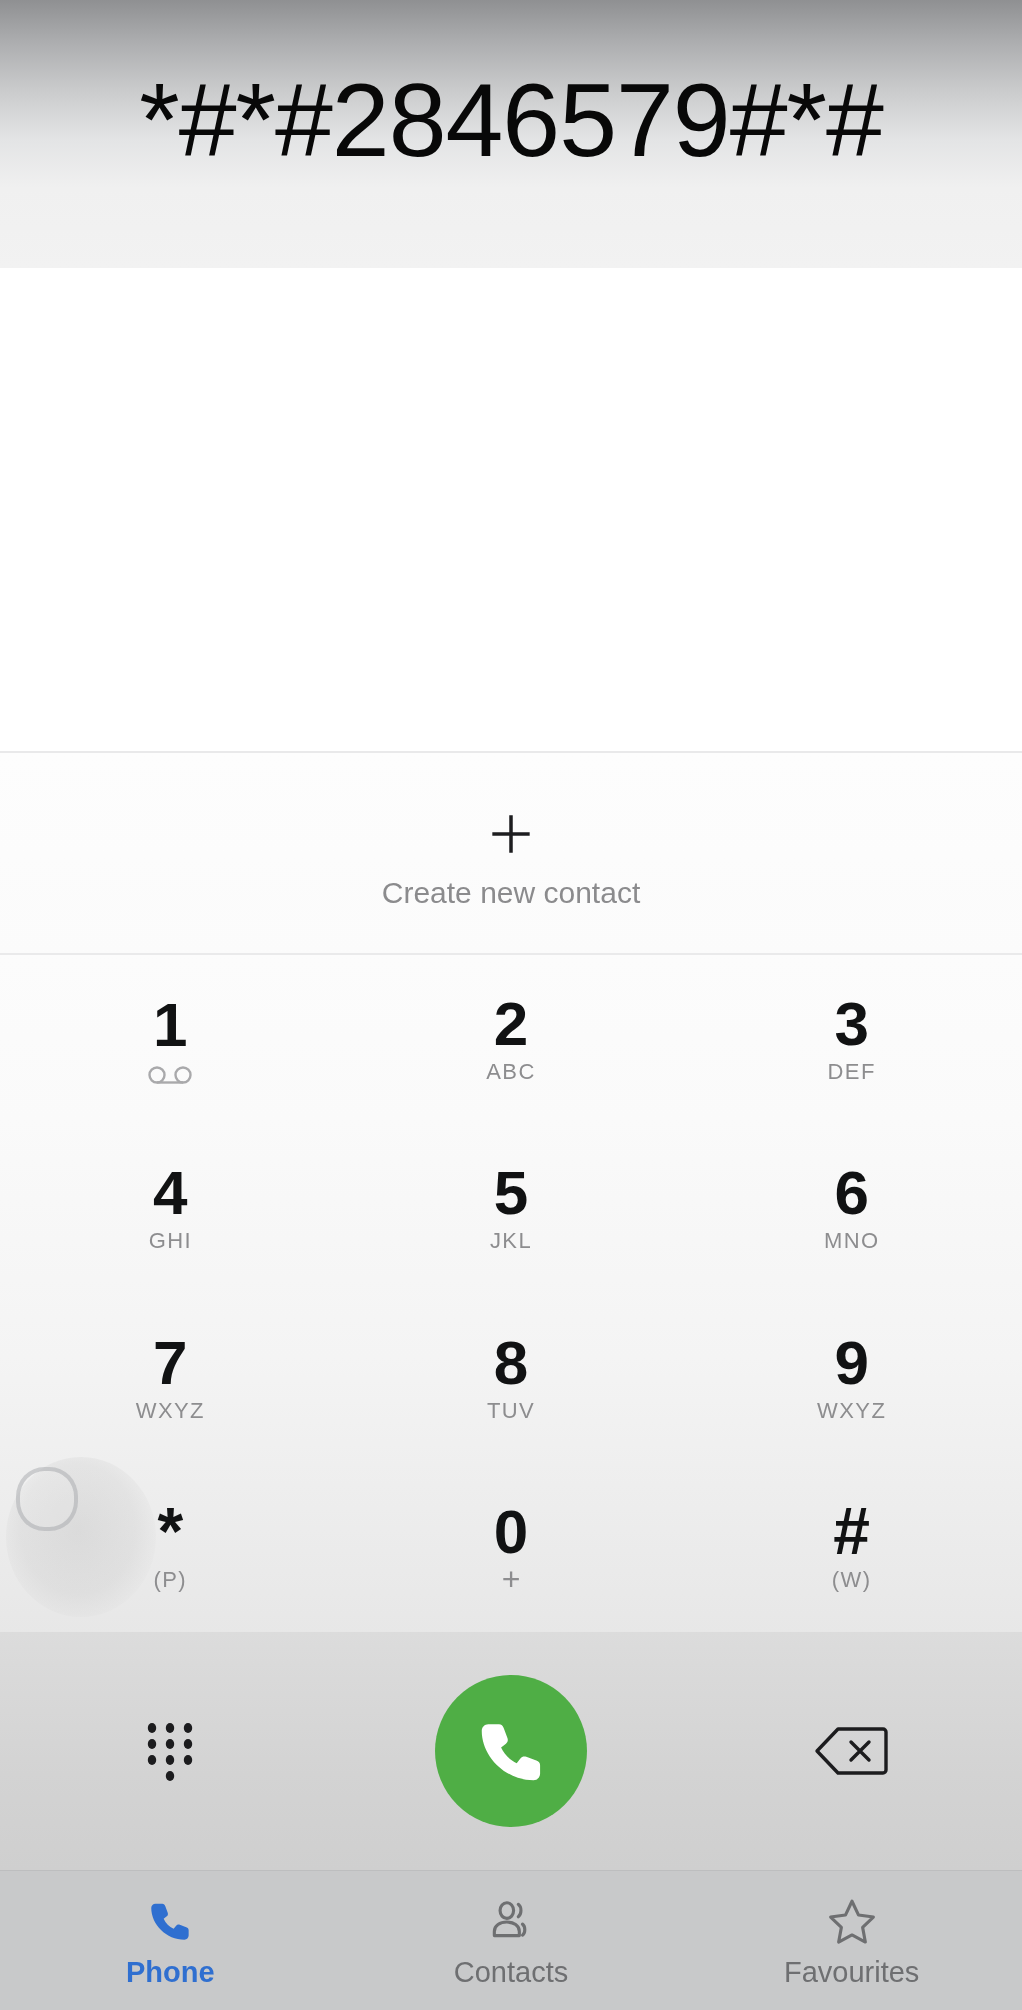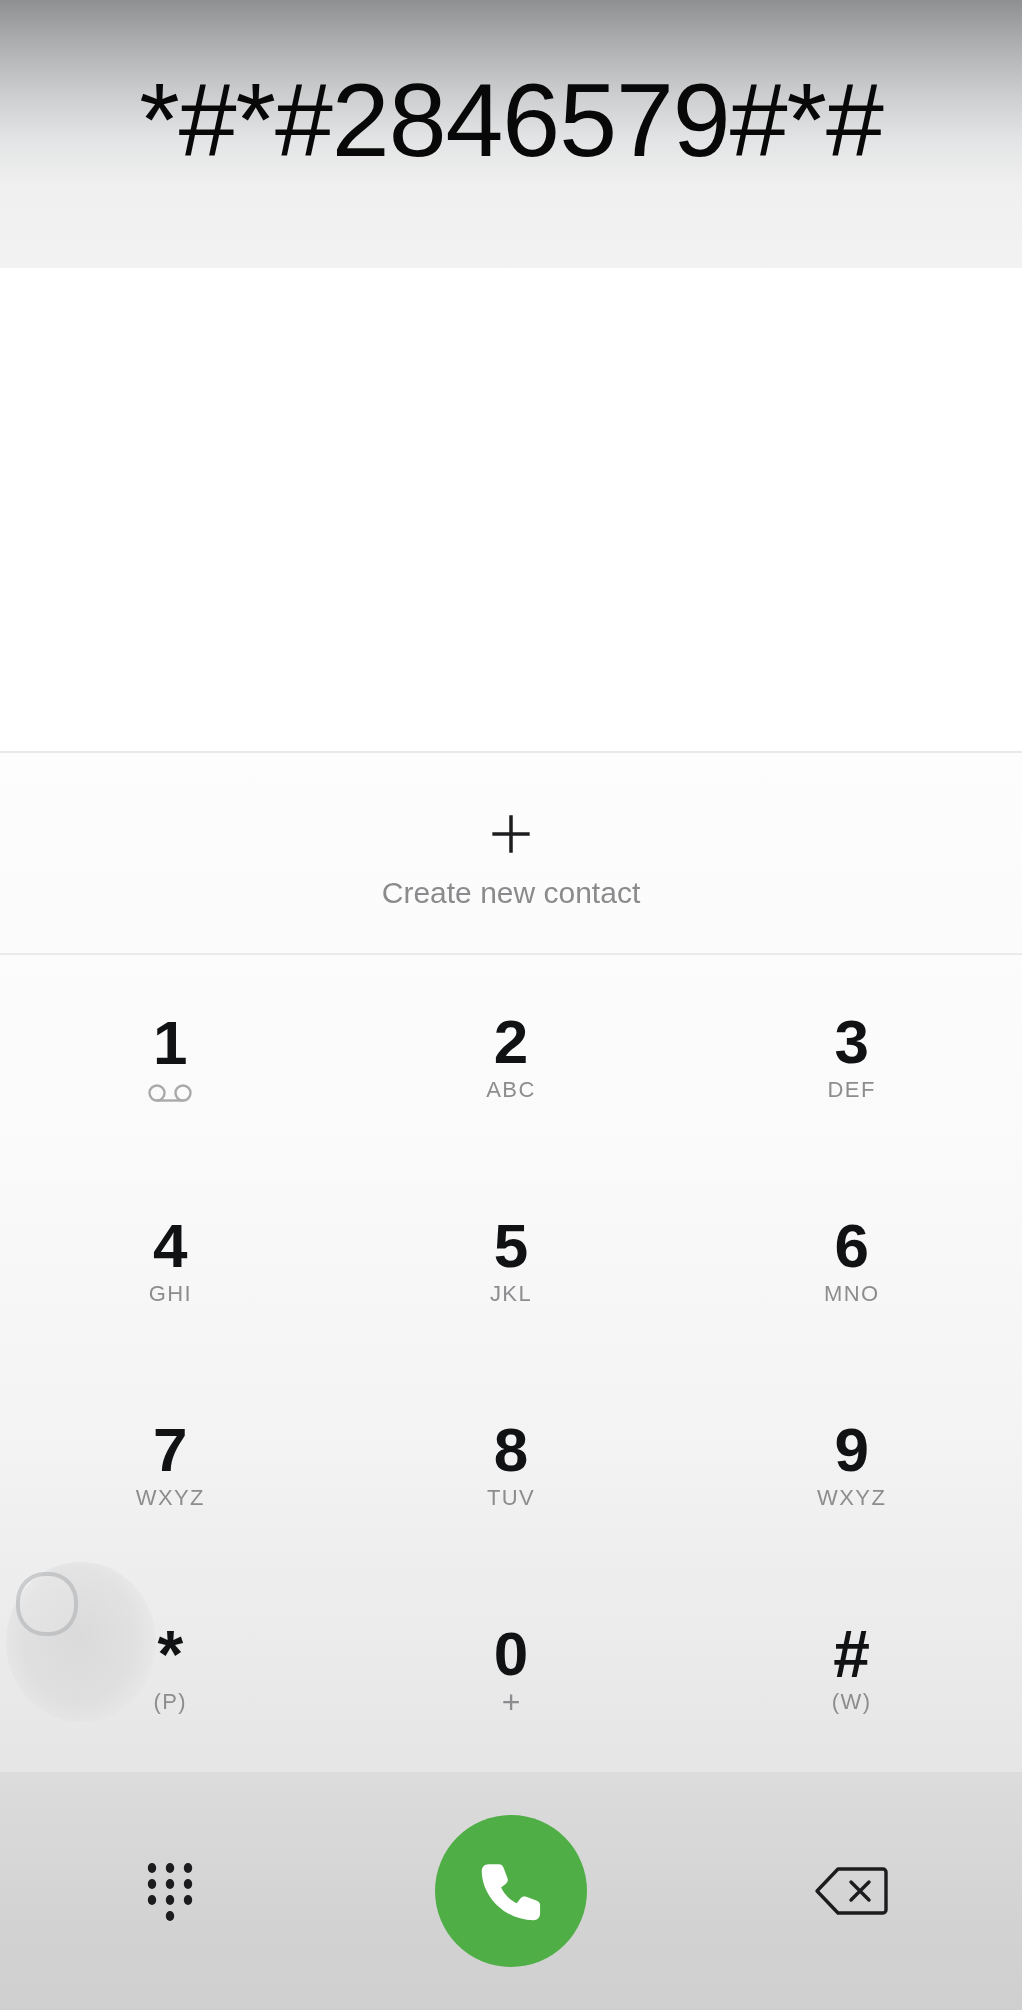--- a/index.html
+++ b/index.html
@@ -299,14 +299,40 @@
 
       <div class="dial-cell">
         <svg width="78" height="60" viewBox="0 0 78 60" class="dial-icon">
           <path d="M25 8 H70 a3 3 0 0 1 3 3 V49 a3 3 0 0 1 -3 3 H25 L4 30 Z" stroke="#1c1c1e" stroke-width="3.4" fill="none" stroke-linejoin="round"></path>
           <path d="M38 21 L56 39 M56 21 L38 39" stroke="#1c1c1e" stroke-width="3.4" stroke-linecap="round"></path>
         </svg>
       </div>
     </div>
   </div>
 
+  <div id="bottom-nav">
+
+    <div class="nav-tab active">
+      <svg class="nav-icon" viewBox="0 0 48 48">
+        <path d="M16.6 7.5 c1.5 0 2.4 0.9 2.9 2.3 l2.3 6.2 c0.5 1.4 0.2 2.6-0.9 3.5 l-3 2.4 c2 4.3 5.3 7.6 9.6 9.6 l2.4-3 c0.9-1.1 2.1-1.4 3.5-0.9 l6.2 2.3 c1.4 0.5 2.3 1.4 2.3 2.9 v5.2 c0 2.2-1.8 4-4 4 C20.6 42 6 27.4 6 11.5 c0-2.2 1.8-4 4-4 z" fill="#2f6fd0"></path>
+      </svg>
+      <span class="nav-label">Phone</span>
+    </div>
+
+    <div class="nav-tab">
+      <svg class="nav-icon" viewBox="0 0 48 48">
+        <ellipse cx="20" cy="14" rx="6.5" ry="7.5" stroke="#6e6f71" stroke-width="3" fill="none"></ellipse>
+        <path d="M8 38 v-4 c0-5.6 5.4-9 12-9 s12 3.4 12 9 v4 z" stroke="#6e6f71" stroke-width="3" fill="none" stroke-linejoin="round"></path>
+        <path d="M31 8 c3.4 2.6 3.4 9.4 0 12" stroke="#6e6f71" stroke-width="3" fill="none" stroke-linecap="round"></path>
+        <path d="M35 27 c3 2.2 3 8.4 0 10.6" stroke="#6e6f71" stroke-width="3" fill="none" stroke-linecap="round"></path>
+      </svg>
+      <span class="nav-label">Contacts</span>
+    </div>
+
+    <div class="nav-tab">
+      <svg class="nav-icon" viewBox="0 0 48 48">
+        <path d="M24 5 L30.3 18.3 L44.5 20.2 L34.2 30.1 L36.8 44.2 L24 37.4 L11.2 44.2 L13.8 30.1 L3.5 20.2 L17.7 18.3 Z" stroke="#6e6f71" stroke-width="3" fill="none" stroke-linejoin="round"></path>
+      </svg>
+      <span class="nav-label">Favourites</span>
+    </div>
+  </div>
 
 </div>
 
 </body></html>

